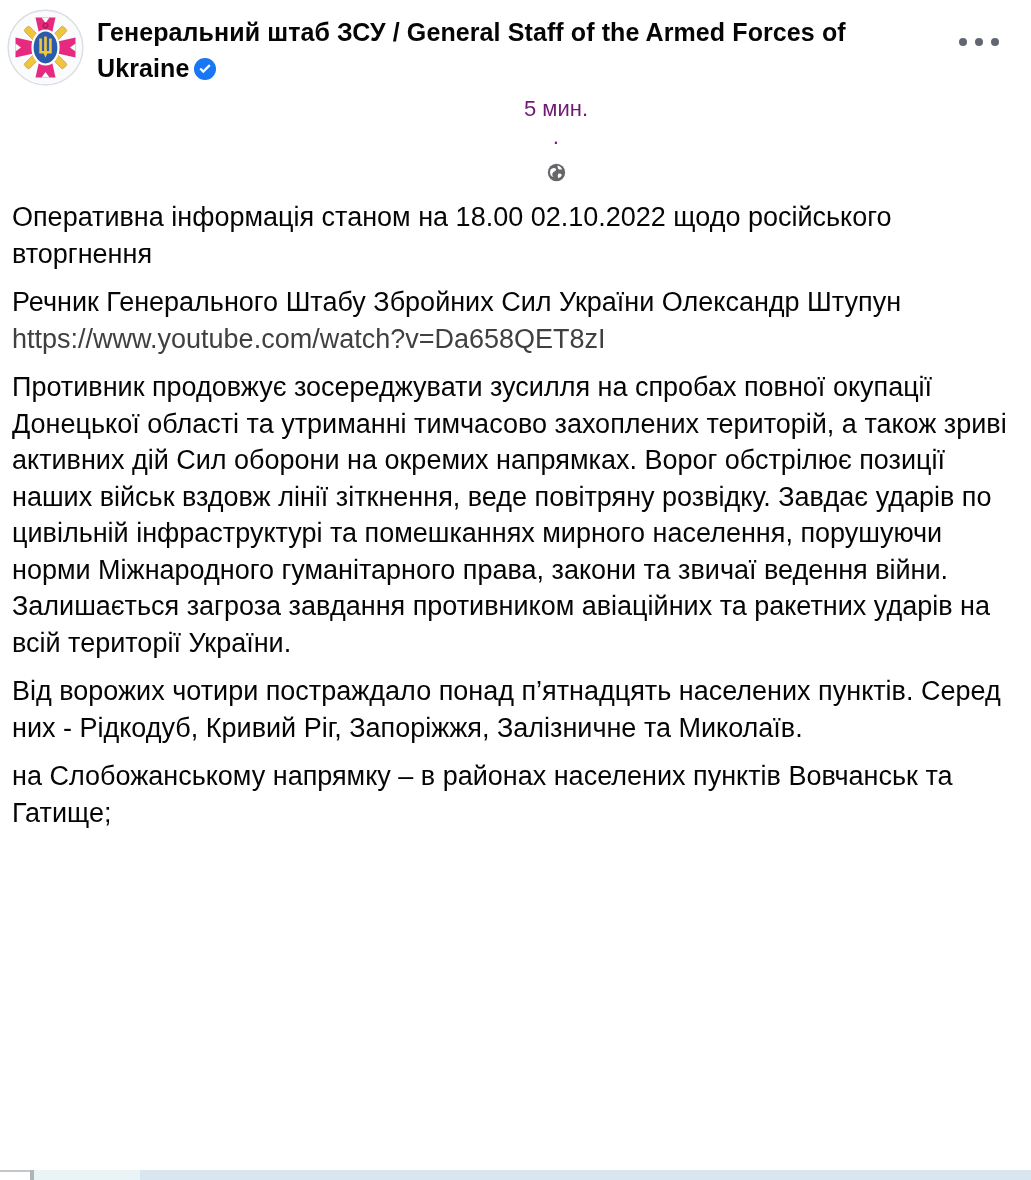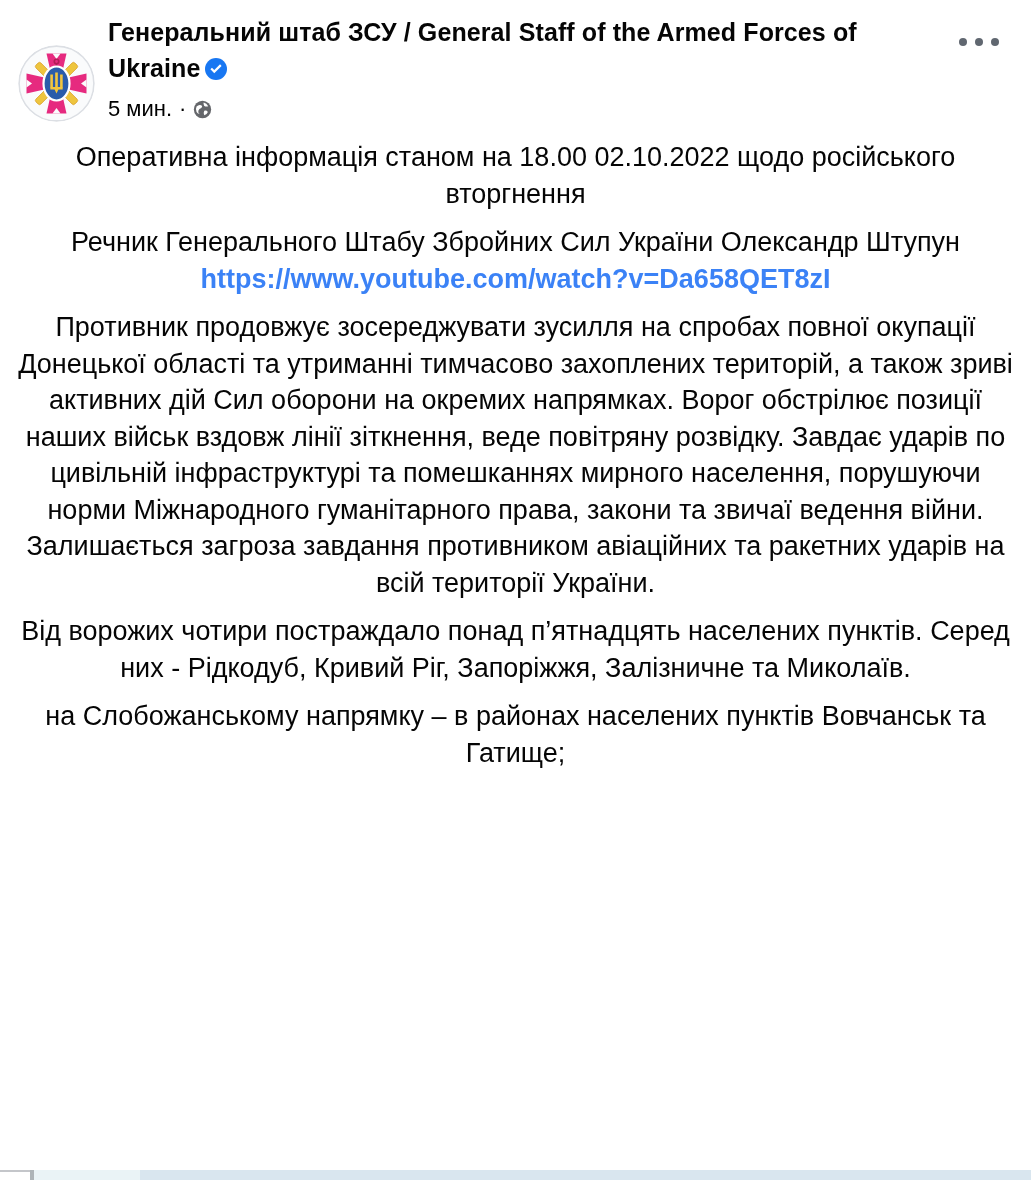--- a/index.html
+++ b/index.html
@@ -7,55 +7,55 @@
     width: 1031px; height: 1180px;
     background: #ffffff;
     font-family: "Liberation Sans", "DejaVu Sans", sans-serif;
     color: #050505;
     overflow: hidden;
     position: relative;
   }
   .post { position: relative; width: 100%; height: 100%; }
 
   
-  .header { display: flex; align-items: flex-end; padding: 9px 16px 0 18px; }
+  .header { display: flex; align-items: flex-start; padding: 9px 16px 0 7px; }
   .avatar {
     width: 77px; height: 77px; border-radius: 50%;
     flex: 0 0 auto; cursor: pointer; display: block;
   }
   .header-text { margin-left: 13px; flex: 1; min-width: 0; padding-top: 5px; }
   .page-name {
     font-size: 25px; font-weight: 700; line-height: 36px;
     color: #050505; max-width: 790px; cursor: pointer;
     letter-spacing: 0.1px;
   }
   .verified-badge { display: inline-block; margin-left: 5px; vertical-align: -3px; }
   .verified-badge svg { width: 22px; height: 22px; display: inline-block; }
   .meta {
-    margin-top: 7px; font-size: 22px; color: #000000;
-    display: flex; align-items: center; gap: 7px;
+    margin-top: 7px; font-size: 22px; color: #701a75;
+    display: flex; align-items: center; gap: 7px; flex-direction: column;
   }
   .meta .timestamp { cursor: pointer; }
   .globe-icon svg { width: 19px; height: 19px; display: block; margin-top: 1px; }
 
   .more-btn {
     position: absolute; top: 28px; right: 26px;
     display: flex; gap: 8px; padding: 10px 6px;
     cursor: pointer; border-radius: 50%;
   }
   .more-btn span { width: 8px; height: 8px; border-radius: 50%; background: #606770; }
 
   
   .post-body {
     padding: 0 12px 0 12px; margin-top: 17px;
     font-size: 27px; line-height: 36.5px; color: #050505;
   }
-  .para { margin: 0 0 12px 0; white-space: pre-wrap; text-align: center; }
+  .para { margin: 0 0 12px 0; white-space: pre-wrap; }
   .para:last-child { margin-bottom: 0; }
-  .post-link { color: #3b82f6; text-decoration: none; cursor: pointer; font-weight: bold; }
+  .post-link { color: #404040; text-decoration: none; cursor: pointer; }
 
   
   .bottom-strip {
     position: absolute; bottom: 0; left: 0; right: 0; height: 10px;
     display: flex; background: #ffffff;
   }
   .bottom-strip .corner { width: 30px; background: #ffffff; border-top: 2px solid #c4c6ca; }
   .bottom-strip .gap { width: 4px; background: #aeb4b8; }
   .bottom-strip .seg-light { width: 106px; background: #eaf3f6; }
   .bottom-strip .seg-main { flex: 1; background: #d9e6ef; }

